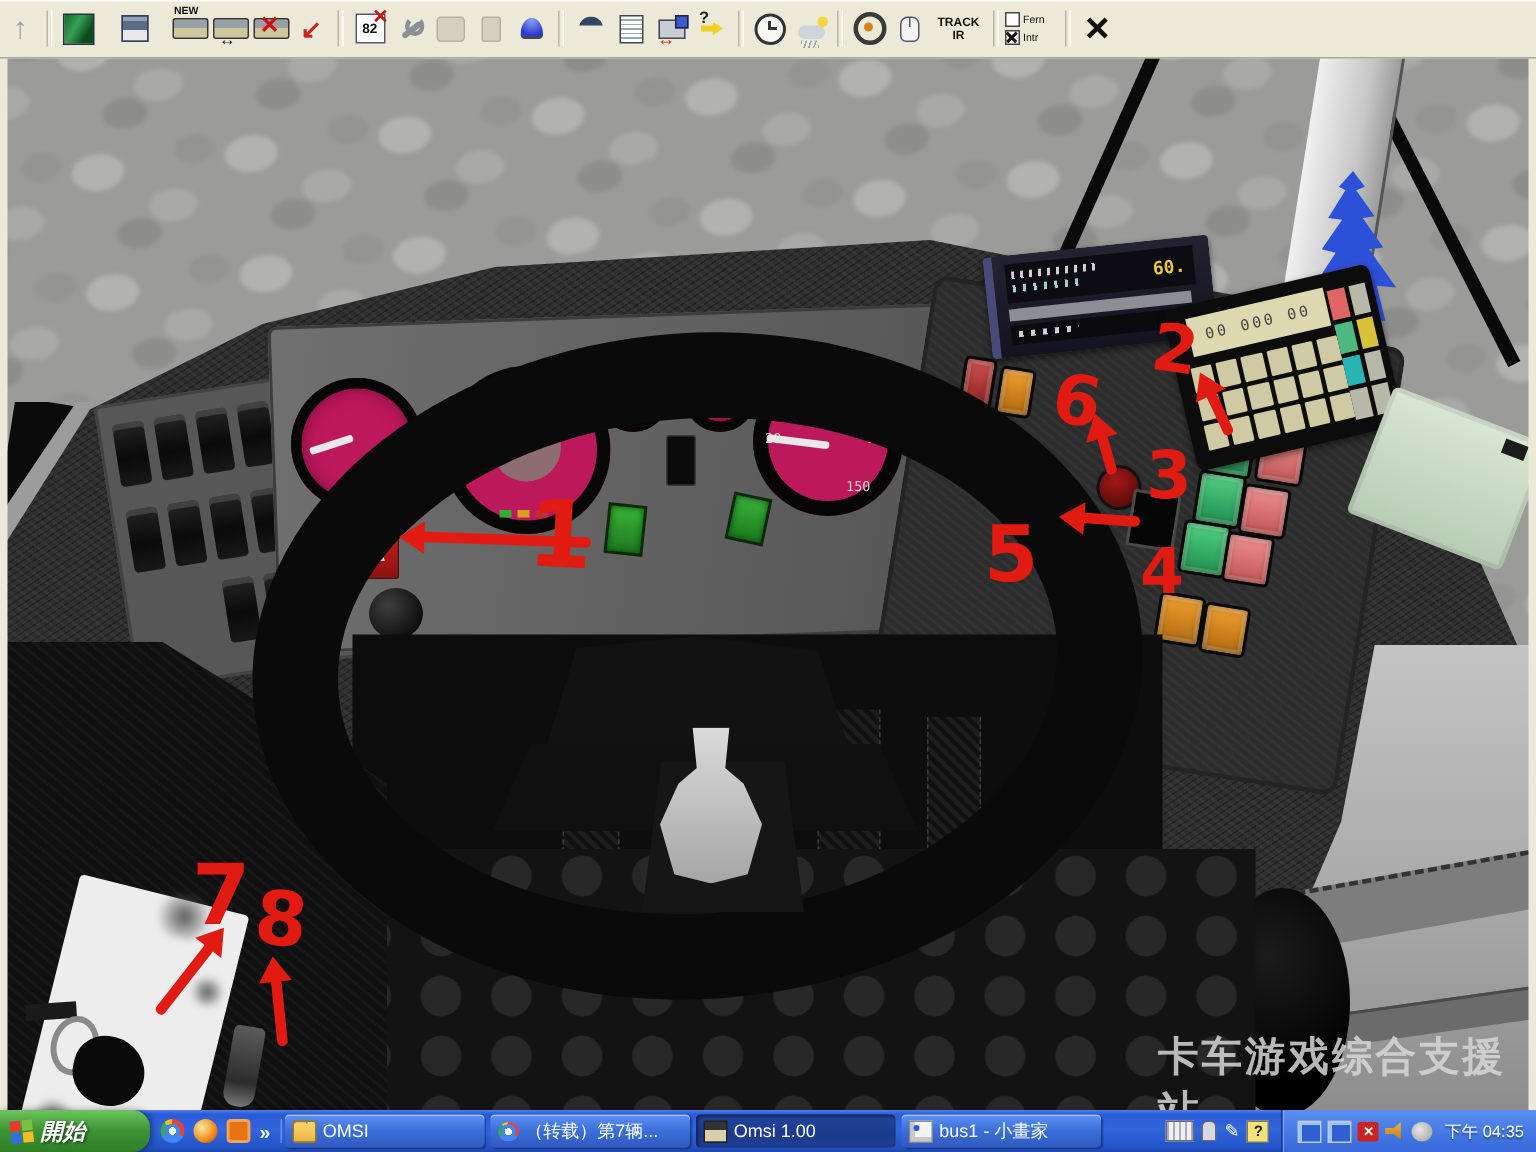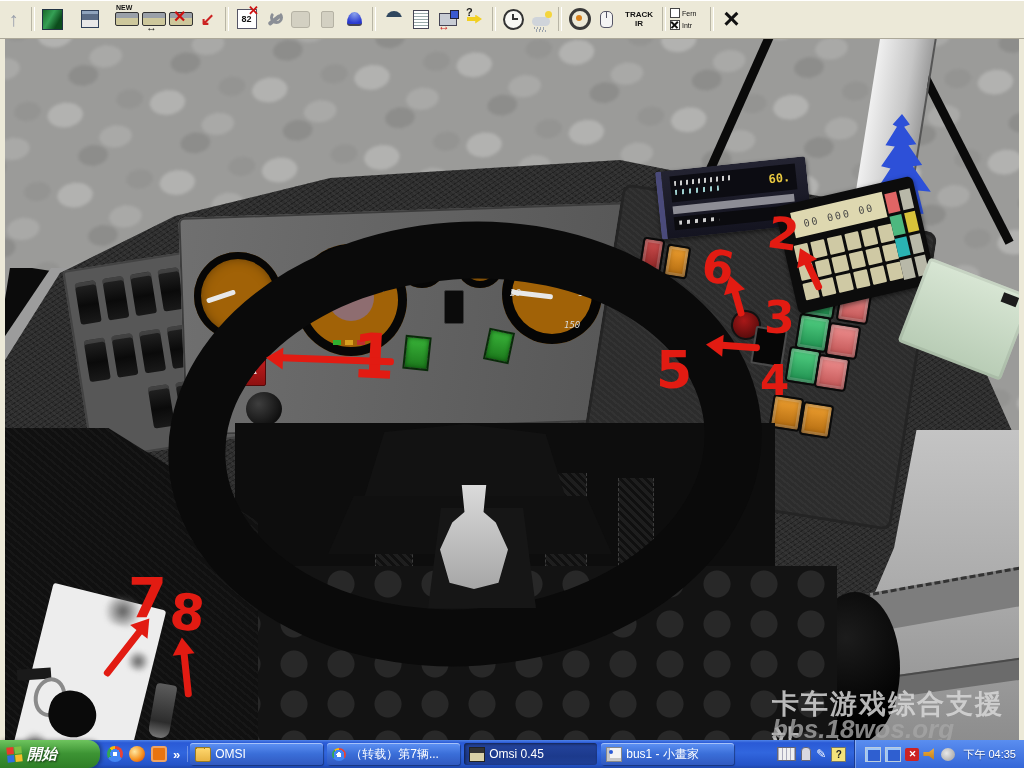--- a/index.html
+++ b/index.html
@@ -73,21 +73,21 @@
   .wiper{background:#0a0a0a;width:9px;}
   #wiper1{left:716px;top:-24px;height:265px;transform:rotate(24deg);}
   #wiper2{left:954px;top:-8px;height:225px;transform:rotate(-27deg);}
   #dash{left:0;top:0;width:1024px;height:702px;background:#2e2e2e;
     background-image:repeating-linear-gradient(38deg,rgba(255,255,255,.035) 0 2px,transparent 2px 5px),
       repeating-linear-gradient(-33deg,rgba(0,0,0,.28) 0 1px,transparent 1px 4px);
     clip-path:polygon(0 330px,60px 235px,175px 178px,330px 140px,620px 122px,680px 134px,900px 172px,948px 250px,1024px 420px,1024px 702px,0 702px);}
   #cluster{left:182px;top:172px;width:456px;height:218px;background:linear-gradient(100deg,#707070,#555);transform:rotate(-2deg);border-radius:6px;box-shadow:inset 0 0 0 2px #3c3c3c;}
   #swpanel{left:76px;top:214px;width:230px;height:192px;background:#575757;transform:rotate(-9deg);border-radius:4px;box-shadow:inset 0 0 0 2px #434343;}
   .sw{position:absolute;width:21px;height:42px;background:linear-gradient(#242424,#0a0a0a 55%,#191919);border-radius:3px;box-shadow:inset 0 4px 0 rgba(255,255,255,.14);}
-  .gauge{position:absolute;border-radius:50%;background:#a16207;box-shadow:inset 0 0 0 7px #060606,inset 0 0 16px #000;font-style:italic;}
+  .gauge{position:absolute;border-radius:50%;background:#be185d;box-shadow:inset 0 0 0 7px #060606,inset 0 0 16px #000;}
   .needle{position:absolute;background:#e8e8e8;border-radius:2px;}
   .needle.red{background:#c03030;}
   #gmain-center{position:absolute;left:33px;top:31px;width:46px;height:46px;border-radius:50%;background:#8e6d70;}
   .glamp{position:absolute;width:8px;height:5px;display:inline-block;}
   .spd{position:absolute;color:#d8d8d8;font-size:9px;font-family:"DejaVu Sans Mono",monospace;}
   .lampg{position:absolute;background:linear-gradient(#39b339,#1d7a1d);border:2px solid #0a2a0a;box-shadow:inset 0 0 5px #0c4c0c;}
   #toggle1{left:444px;top:252px;width:18px;height:32px;background:#0b0b0b;border:1px solid #3a3a3a;border-radius:2px;}
   #hazard{left:236px;top:310px;width:28px;height:36px;background:linear-gradient(#d42222,#8e1010);border:1px solid #550808;border-radius:2px;color:#fff;font-size:15px;display:flex;align-items:center;justify-content:center;}
   #knobL{left:246px;top:354px;width:36px;height:34px;border-radius:50%;background:radial-gradient(circle at 35% 35%,#3e3e3e,#101010 72%);}
   #rcon{left:598px;top:168px;width:318px;height:302px;background:#2c2c2c;transform:rotate(9deg);border-radius:10px;
@@ -432,21 +432,20 @@
     </div>
     <div id="lever8" class="abs"></div>
 
     <div id="wheel" class="abs"></div>
     <div id="hub" class="abs"></div>
     <div id="hubflare" class="abs"></div>
     <div id="column" class="abs"></div>
     <div id="nut" class="abs"></div>
 
     <div id="wm1" class="abs">卡车游戏综合支援站</div>
-    <div id="wm2" class="abs">bbs.18wos.org</div>
 
     <div class="ann-num" style="left:352px;top:288px;font-size:62px;transform:rotate(3deg)">1</div>
     <div class="ann-arrow" style="left:272px;top:316px;width:122px;transform:rotate(2deg)"></div>
     <div class="ann-num" style="left:768px;top:174px;font-size:44px;transform:rotate(8deg)">2</div>
     <div class="ann-arrow" style="left:803px;top:212px;width:40px;transform:rotate(65deg)"></div>
     <div class="ann-num" style="left:764px;top:258px;font-size:44px">3</div>
     <div class="ann-num" style="left:760px;top:322px;font-size:42px">4</div>
     <div class="ann-num" style="left:656px;top:306px;font-size:52px">5</div>
     <div class="ann-arrow" style="left:712px;top:303px;width:48px;transform:rotate(4deg)"></div>
     <div class="ann-num" style="left:702px;top:206px;font-size:46px;transform:rotate(10deg)">6</div>
@@ -479,21 +478,21 @@
     <div class="taskwin">
       <span class="twi ic-folder"></span>
       <span>OMSI</span>
     </div>
     <div class="taskwin">
       <span class="twi ic-chrome"></span>
       <span>（转载）第7辆...</span>
     </div>
     <div class="taskwin active">
       <span class="twi ic-omsi"></span>
-      <span>Omsi 0.45</span>
+      <span>Omsi 1.00</span>
     </div>
     <div class="taskwin">
       <span class="twi ic-paint"></span>
       <span>bus1 - 小畫家</span>
     </div>
     <div id="langzone">
       <span class="lzi ic-kbd"></span>
       <span class="lzi ic-mic"></span>
       <span class="lzi ic-pen">✎</span>
       <span class="lzi ic-qm">?</span>

